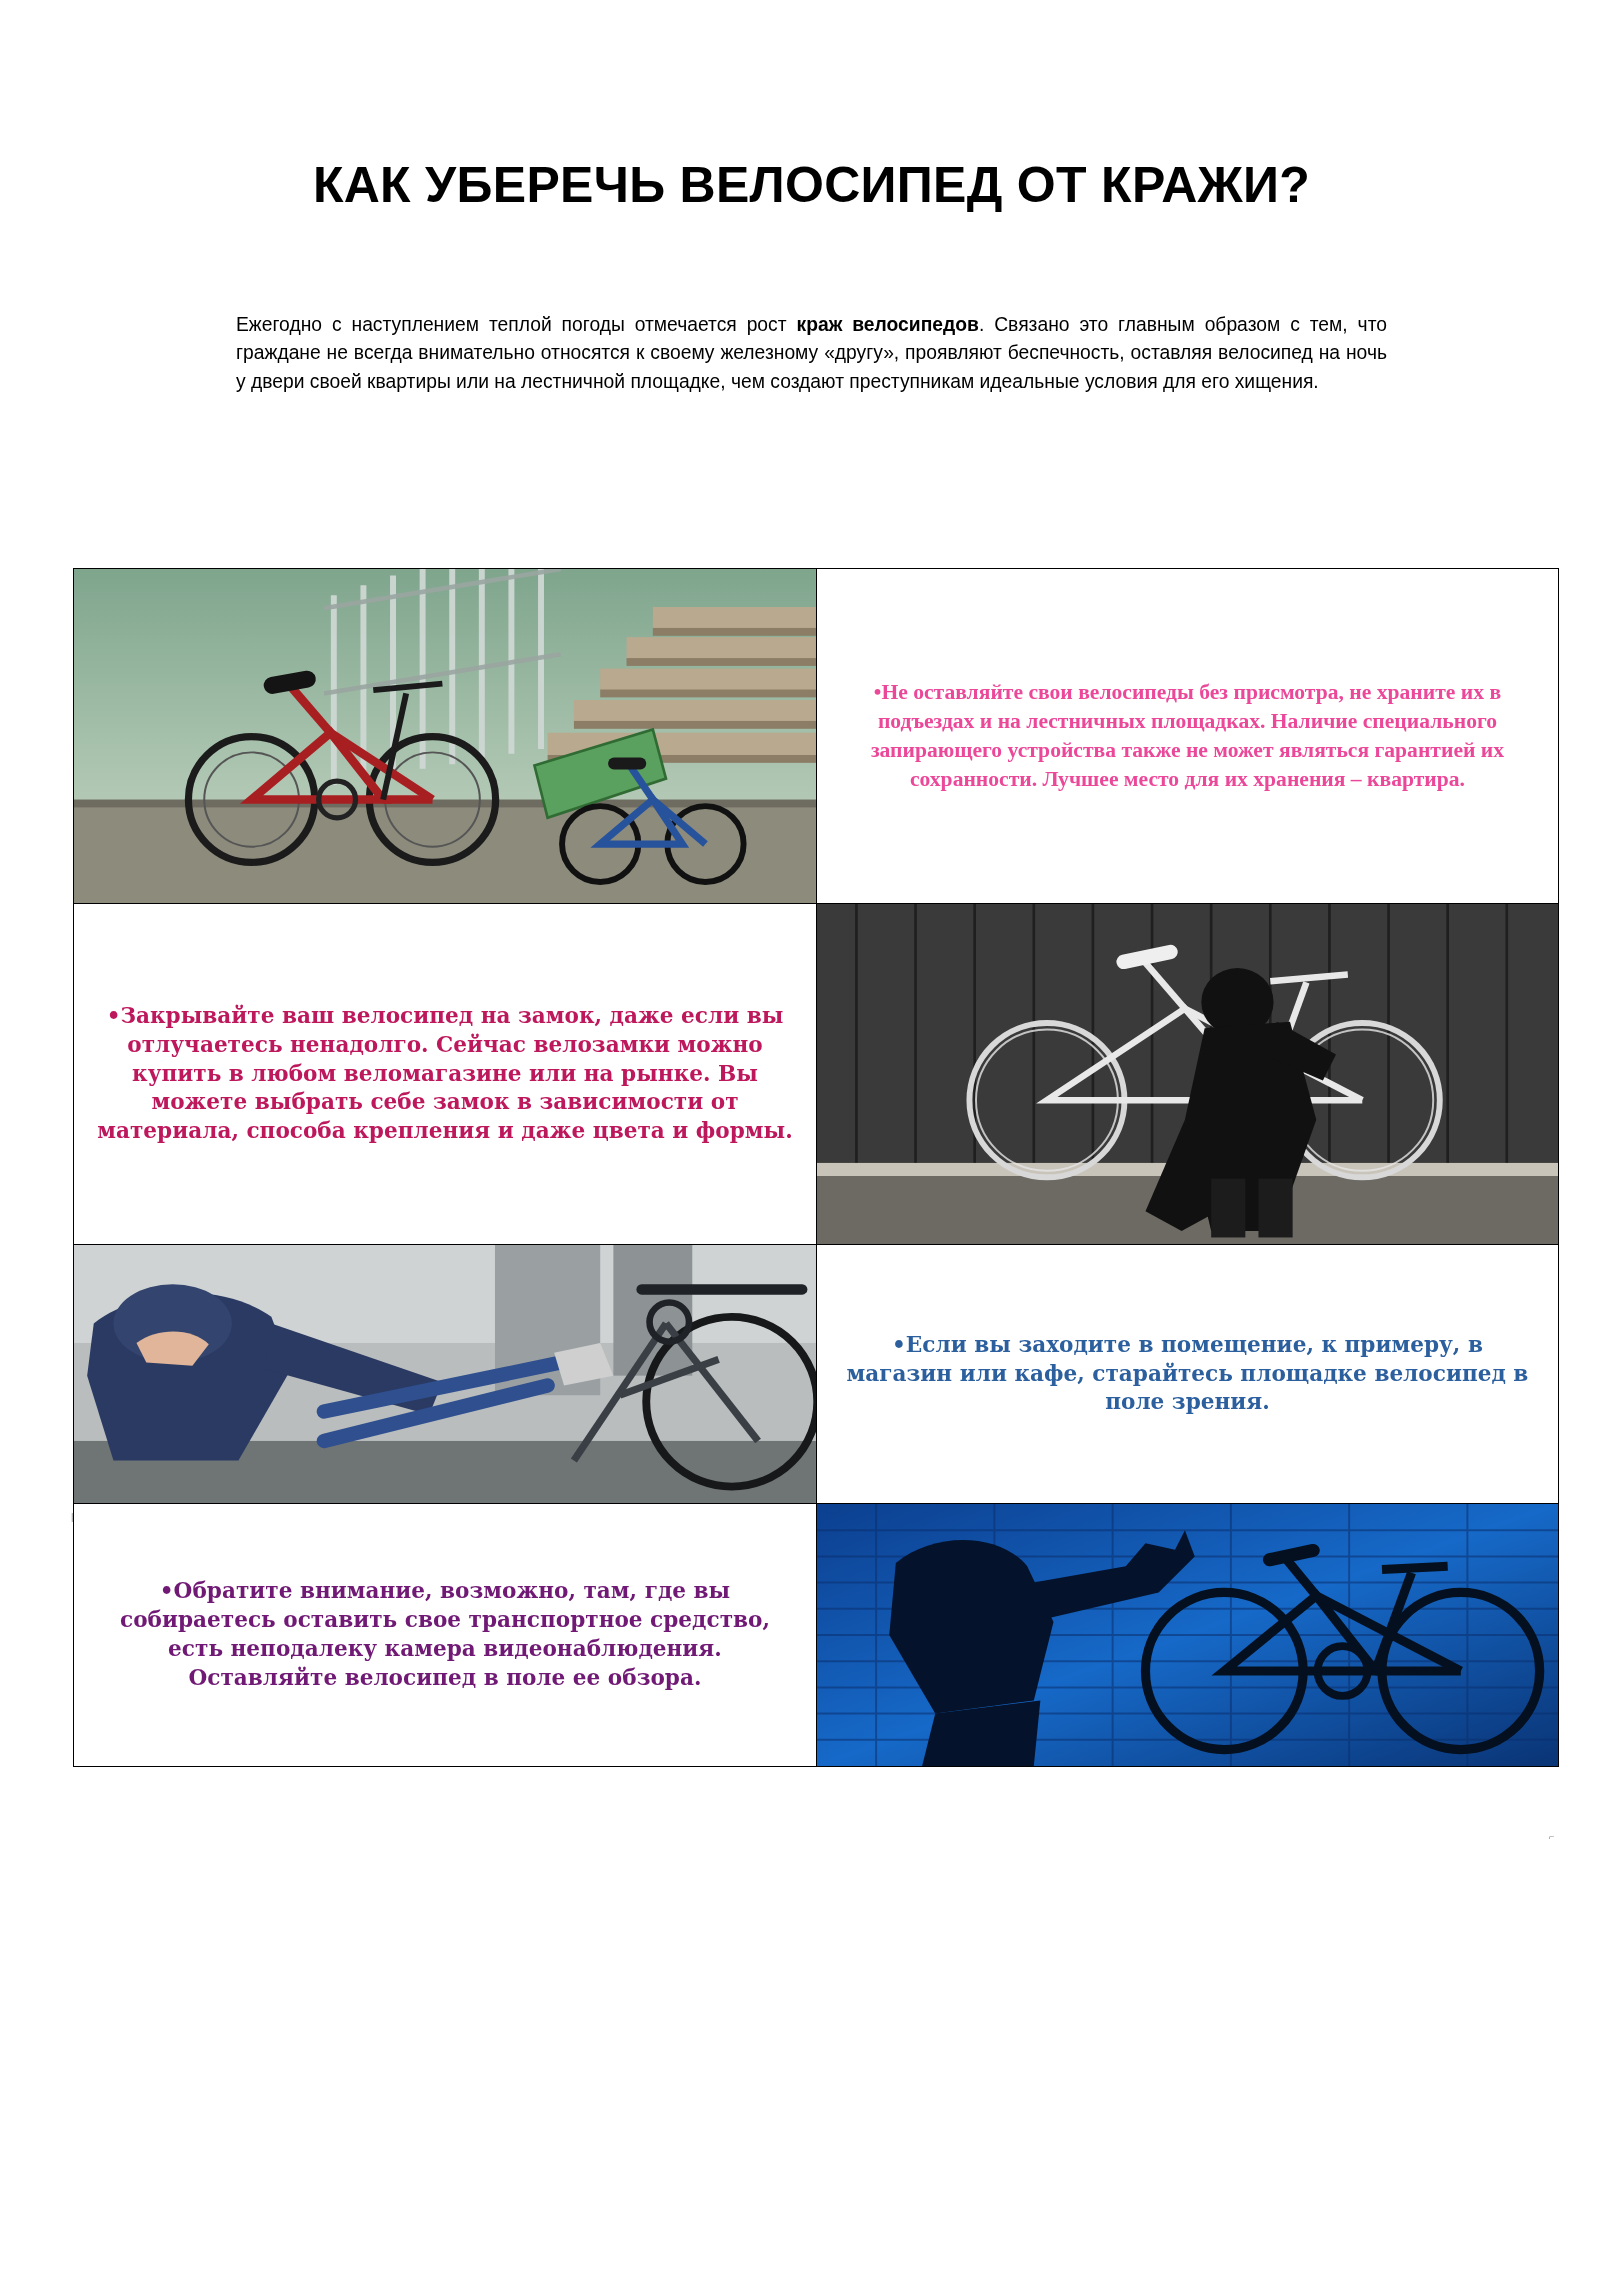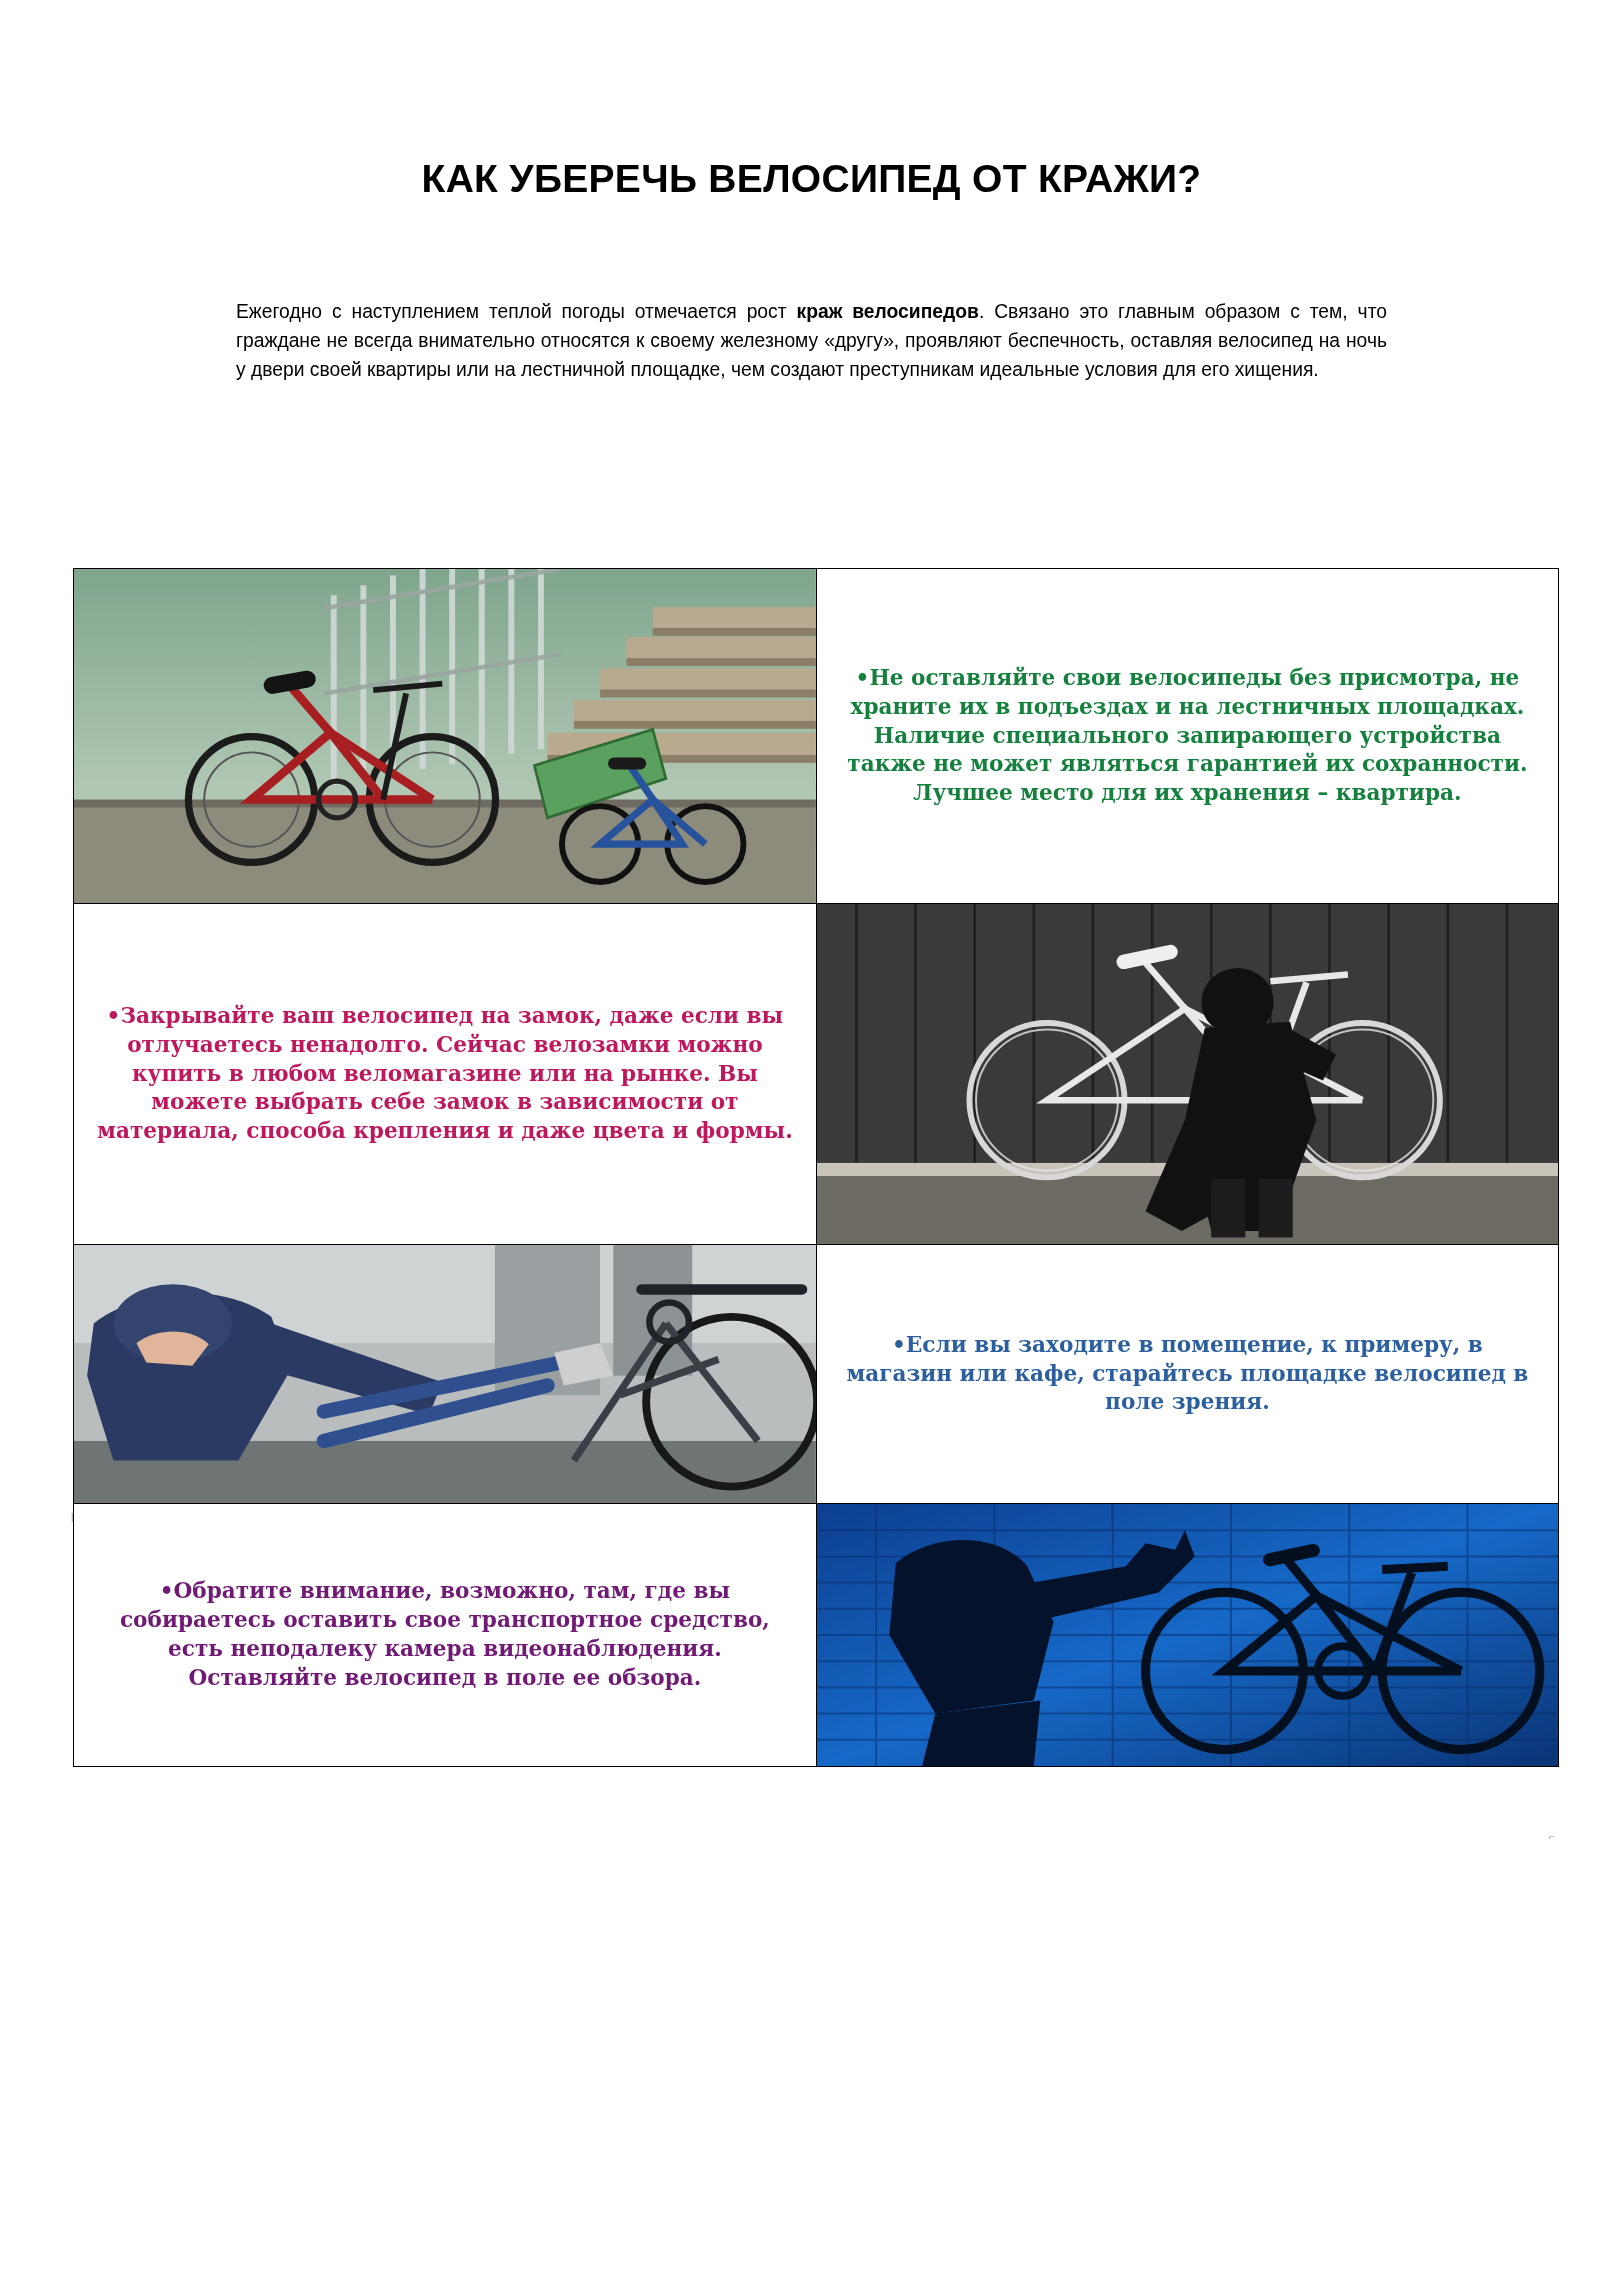--- a/index.html
+++ b/index.html
@@ -24,21 +24,21 @@
   .content {
     position: absolute;
     left: 0;
     top: 0;
     width: 1623px;
   }
 
   
   .doc-title {
     text-align: center;
-    font-size: 39px;
+    font-size: 50px;
     font-weight: bold;
     letter-spacing: 0.3px;
     margin: 157px 0 0 0;
     padding: 0 56px;
     line-height: 1.15;
   }
 
   
   .intro {
     margin: 96px 236px 0 236px;
@@ -83,21 +83,21 @@
   }
   .imgbox > svg { display: block; width: 100%; height: 100%; }
 
   .caption {
     padding: 14.4px 19.6px;
     text-align: center;
     font-family: "DejaVu Serif", serif;
     font-weight: bold;
     line-height: 1.34;
   }
-  .cap-green  { color: #15803d; font-size: 21.6px; }
+  .cap-green  { color: #ec4899; font-size: 21.6px; font-family: Liberation Serif, serif; }
   .cap-purple { color: #be185d; font-size: 21.6px; }
   .cap-blue   { color: #2b5f9e; font-size: 21.6px; }
   .cap-red    { color: #701a75; font-size: 21.6px; }
   .caption .bullet { color: inherit; }
 
   .row1 .imgbox { height: 334px; }
   .row2 .imgbox { height: 340px; }
   .row3 .imgbox { height: 258px; }
   .row4 .imgbox { height: 262px; }
 

